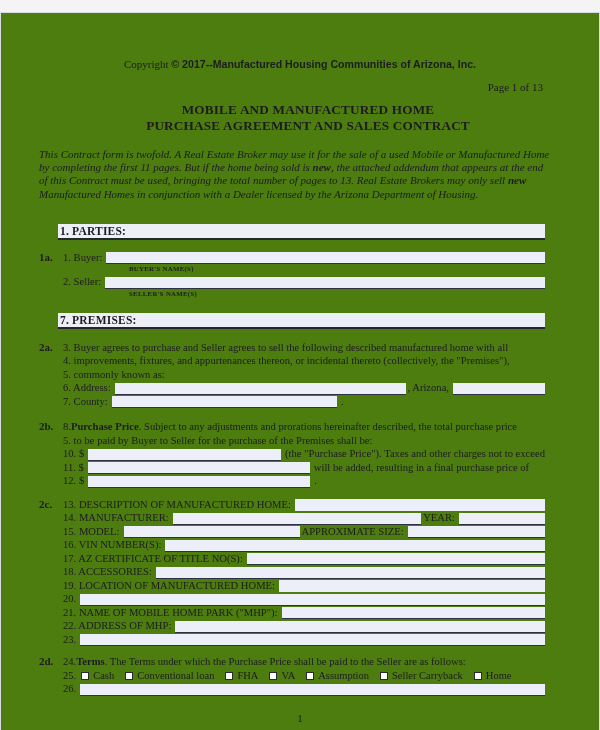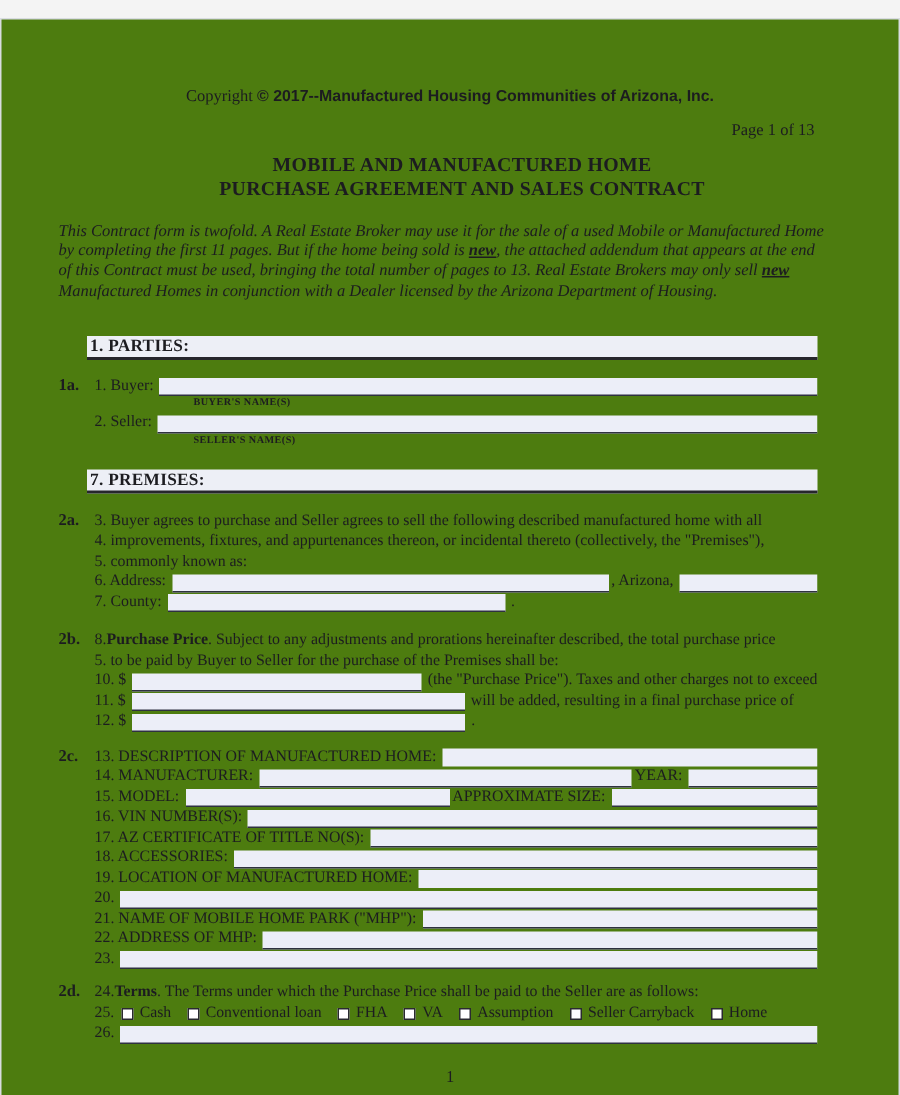--- a/index.html
+++ b/index.html
@@ -9,21 +9,21 @@
     border:1px solid #d9dce1;
     font-family:"Liberation Serif", serif;
     color:#1c1c20; position:relative; overflow:hidden;
     margin:12px auto;
   }
   .copyright { text-align:center; margin-top:45px; font-size:11px; white-space:nowrap; }
   .copyright .cp-main { font-family:"Liberation Sans", sans-serif; font-weight:bold; font-size:10.6px; }
   .page-indicator { text-align:right; margin:11px 56px 0 0; font-size:11px; }
   .doc-title { text-align:center; margin-top:9px; font-weight:bold; font-size:13.2px; line-height:15.5px; letter-spacing:.2px;padding-left:16px; }
   .intro { margin:15px 46px 0 38px; font-style:italic; font-size:11px; line-height:13.2px; text-align:left; }
-  .intro .bold-new { font-weight:bold; text-decoration:underline; }
+  .intro .bold-new { font-weight:bold; }
 
   .section-head {
     margin:0 54px 0 57px; background:#edeff6; border-bottom:2px solid #26262c;
     font-weight:bold; font-size:11.5px; padding:1px 16px 1px 2px; letter-spacing:.2px;
   }
   .sh1 { margin-top:23px; }
   .sh2 { margin-top:13px; }
 
   .block { display:flex; margin:0 54px 0 38px; }
   .m-label { width:24px; flex-shrink:0; font-weight:bold; font-size:11px; line-height:13.5px; }

